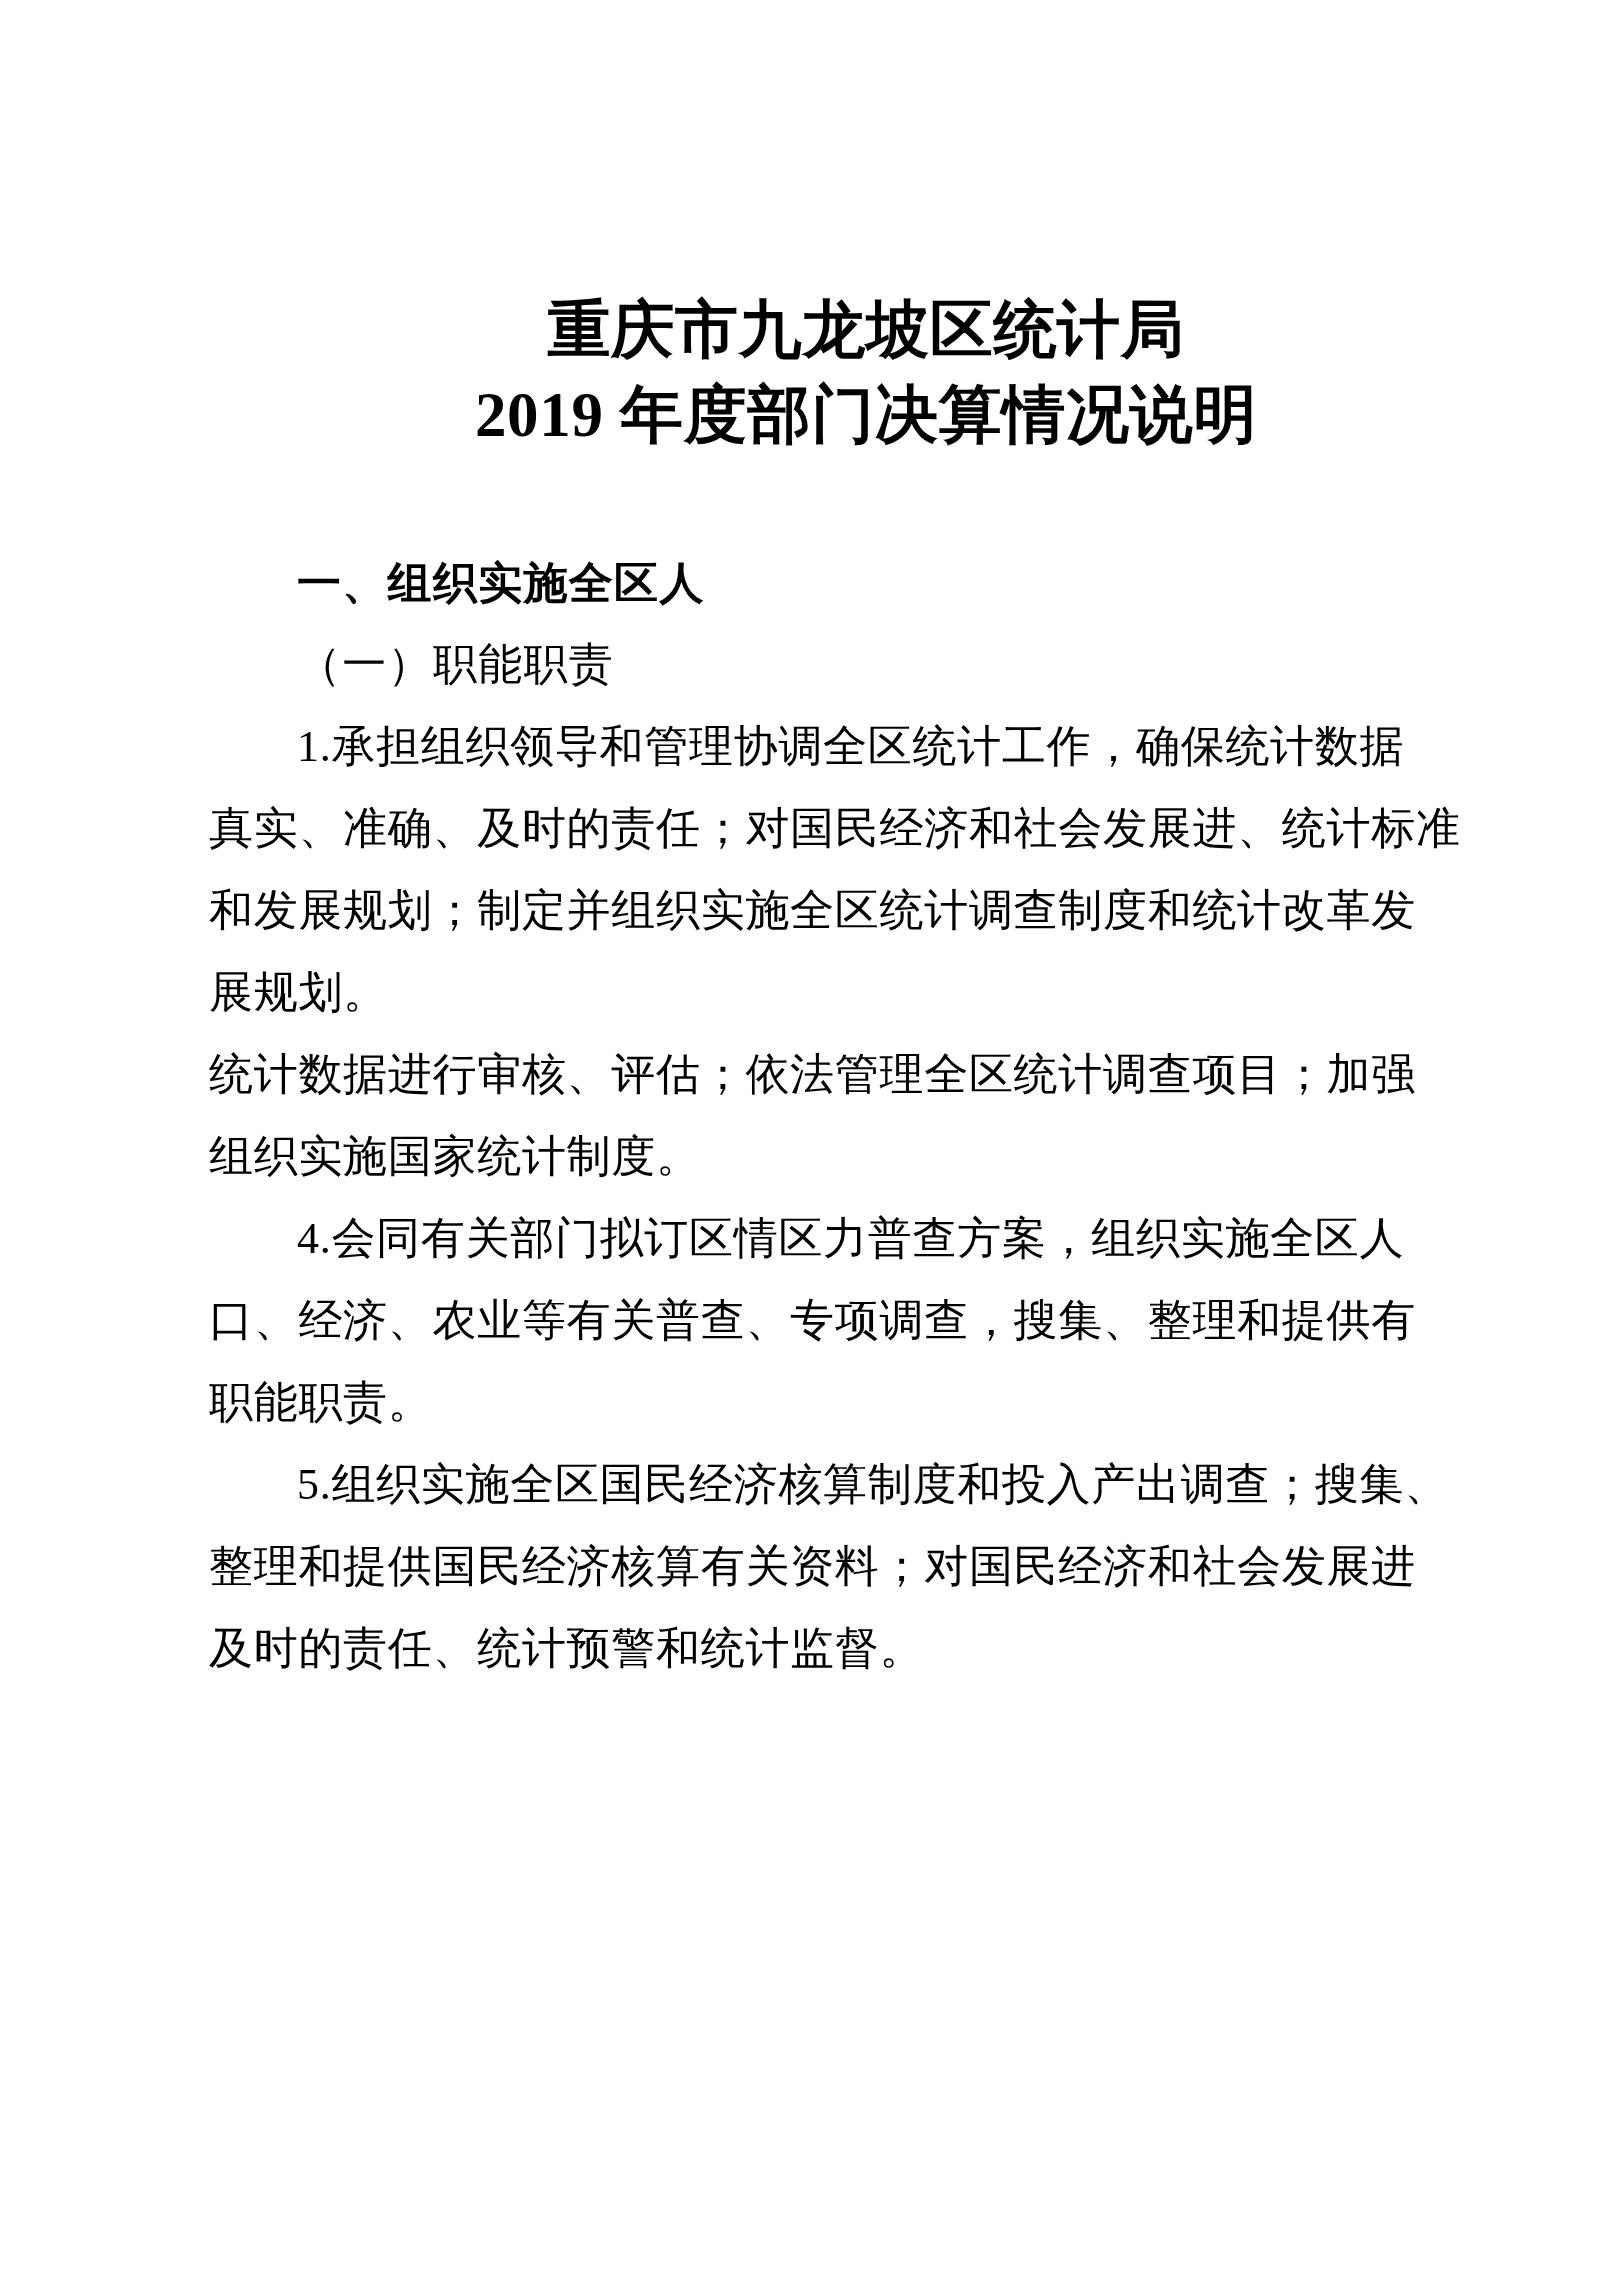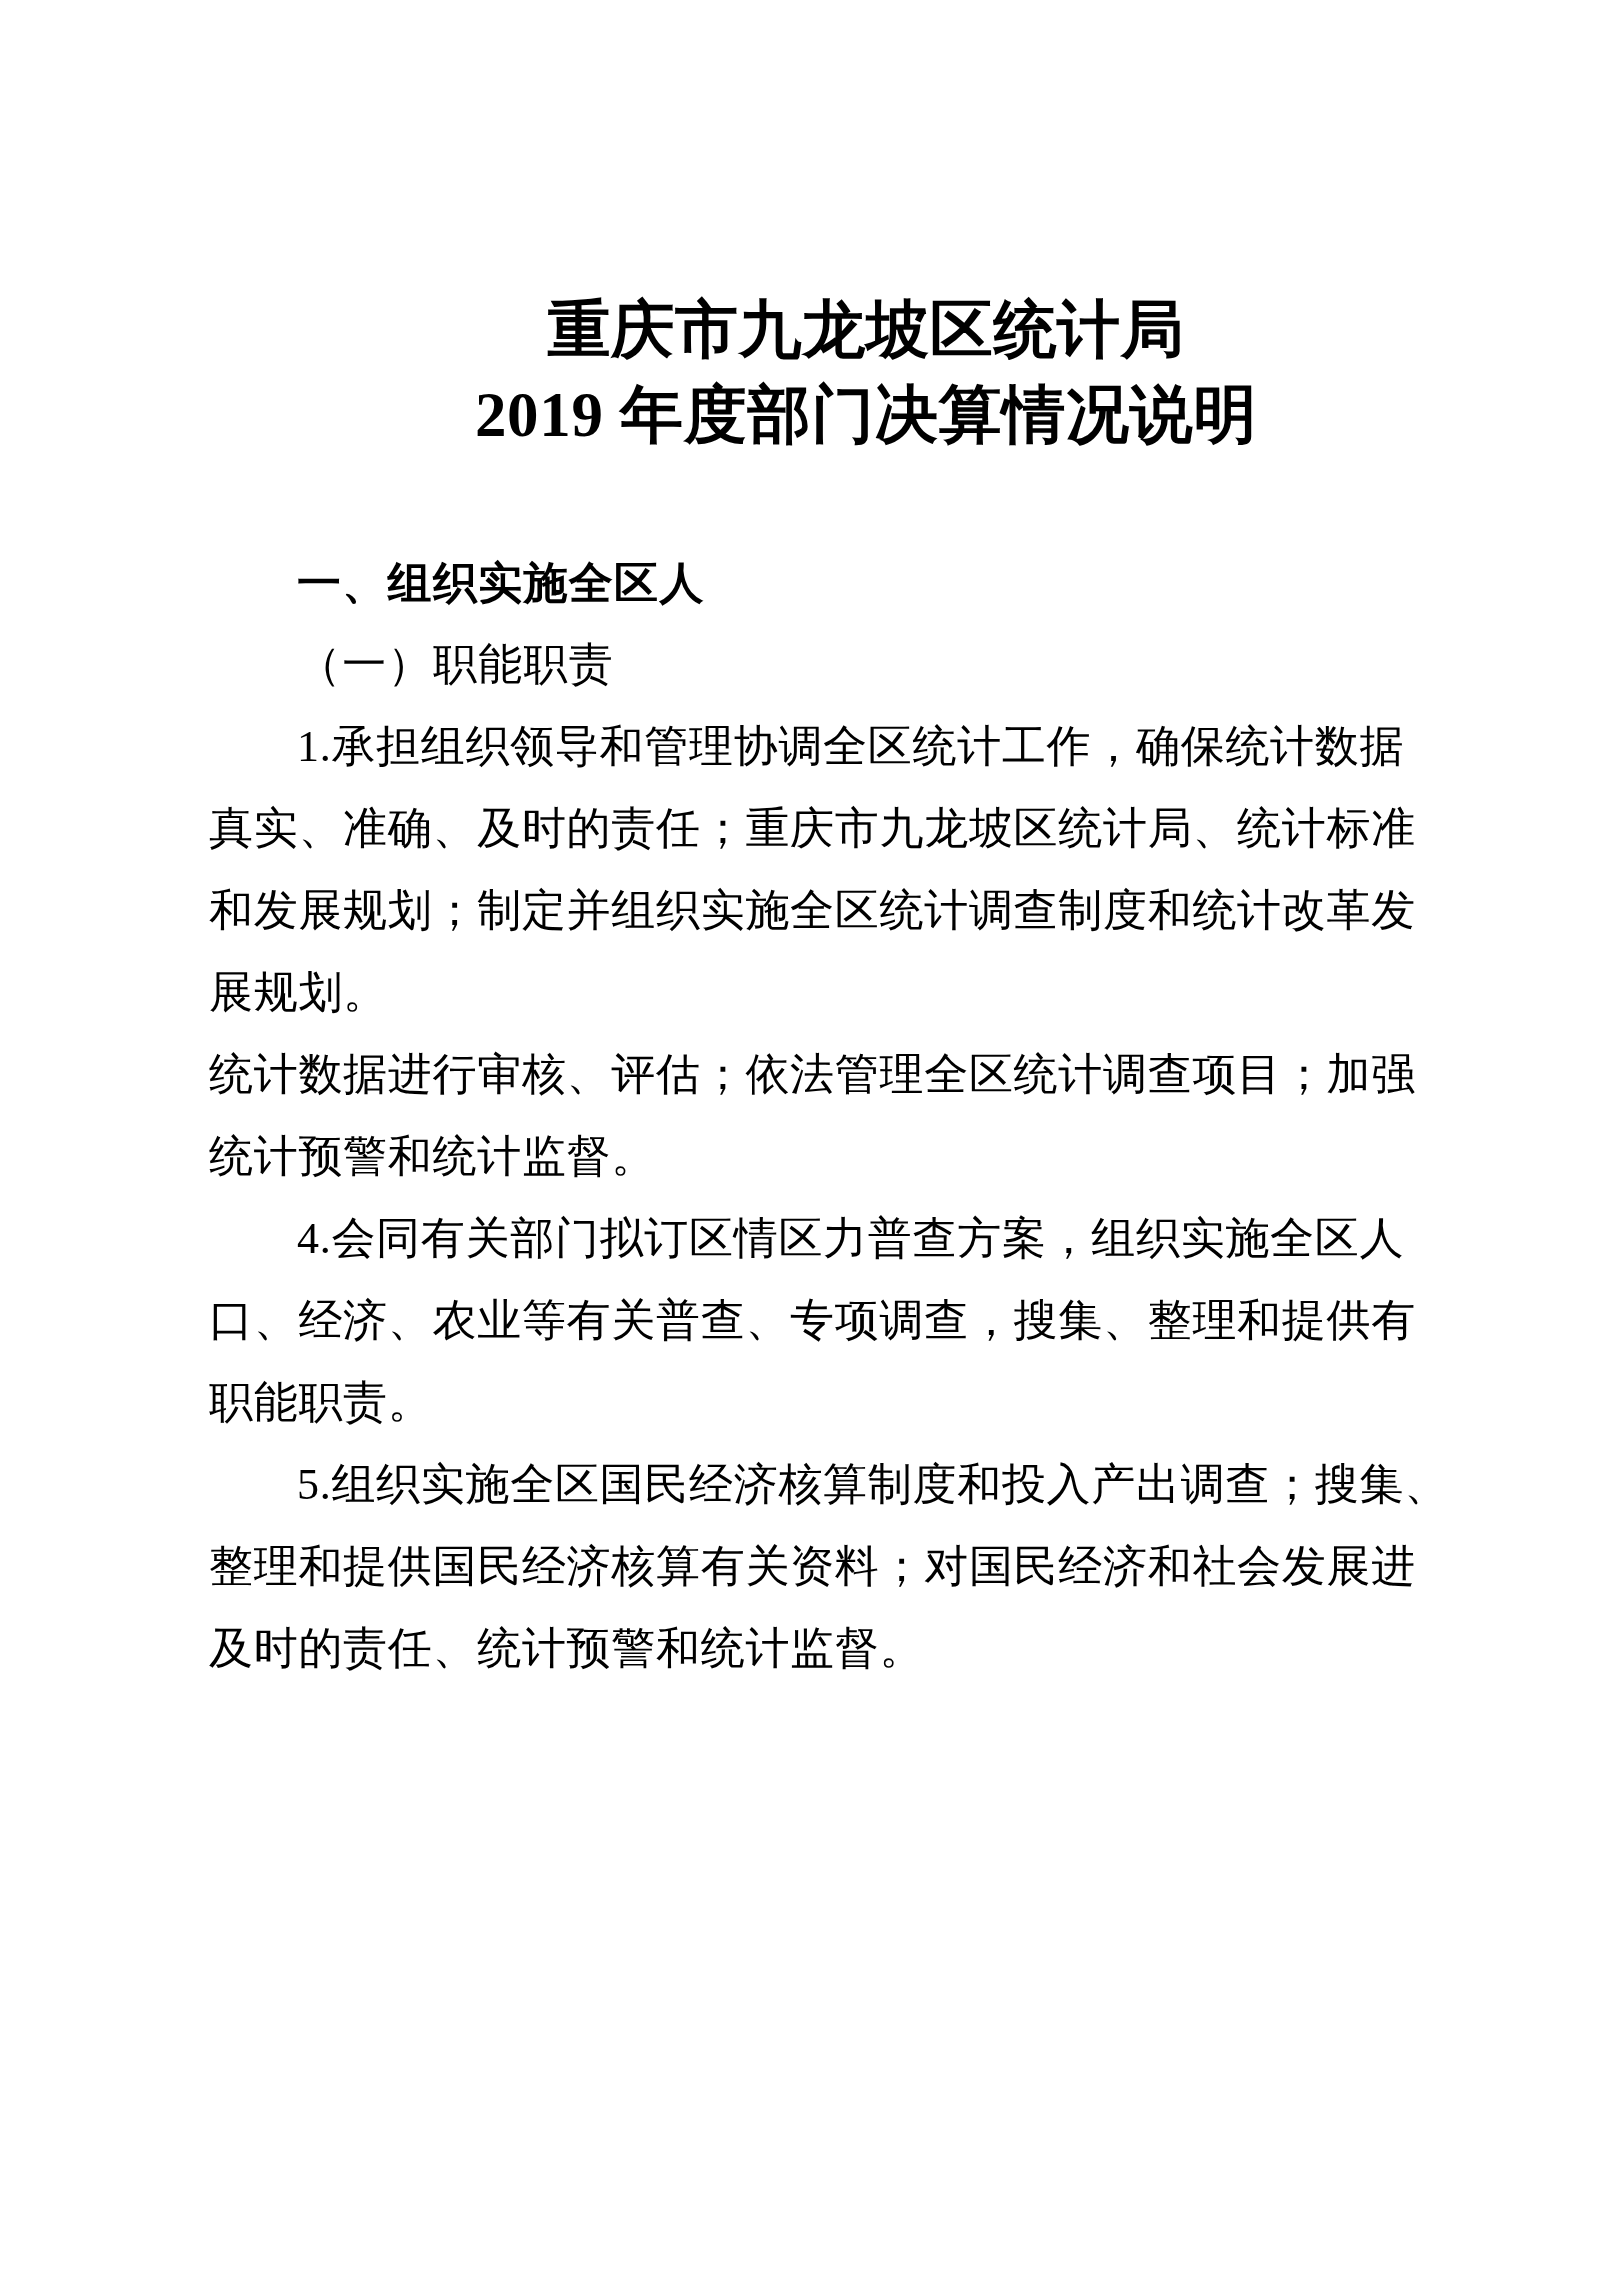--- a/index.html
+++ b/index.html
@@ -70,29 +70,29 @@
   </div>
 
   <div class="body-block">
 
     <div class="line heading indent">一、组织实施全区人</div>
 
     <div class="line subheading indent">（一）职能职责</div>
 
     <div>
       <div class="line indent">1.承担组织领导和管理协调全区统计工作，确保统计数据</div>
-      <div class="line">真实、准确、及时的责任；重庆市九龙坡区统计局、统计标准</div>
+      <div class="line">真实、准确、及时的责任；对国民经济和社会发展进、统计标准</div>
       <div class="line">和发展规划；制定并组织实施全区统计调查制度和统计改革发</div>
       <div class="line">展规划。</div>
     </div>
 
 
     <div>
       <div class="line">统计数据进行审核、评估；依法管理全区统计调查项目；加强</div>
-      <div class="line">统计预警和统计监督。</div>
+      <div class="line">组织实施国家统计制度。</div>
     </div>
 
     <div>
       <div class="line indent">4.会同有关部门拟订区情区力普查方案，组织实施全区人</div>
       <div class="line">口、经济、农业等有关普查、专项调查，搜集、整理和提供有</div>
       <div class="line">职能职责。</div>
     </div>
 
     <div>
       <div class="line indent">5.组织实施全区国民经济核算制度和投入产出调查；搜集、</div>

